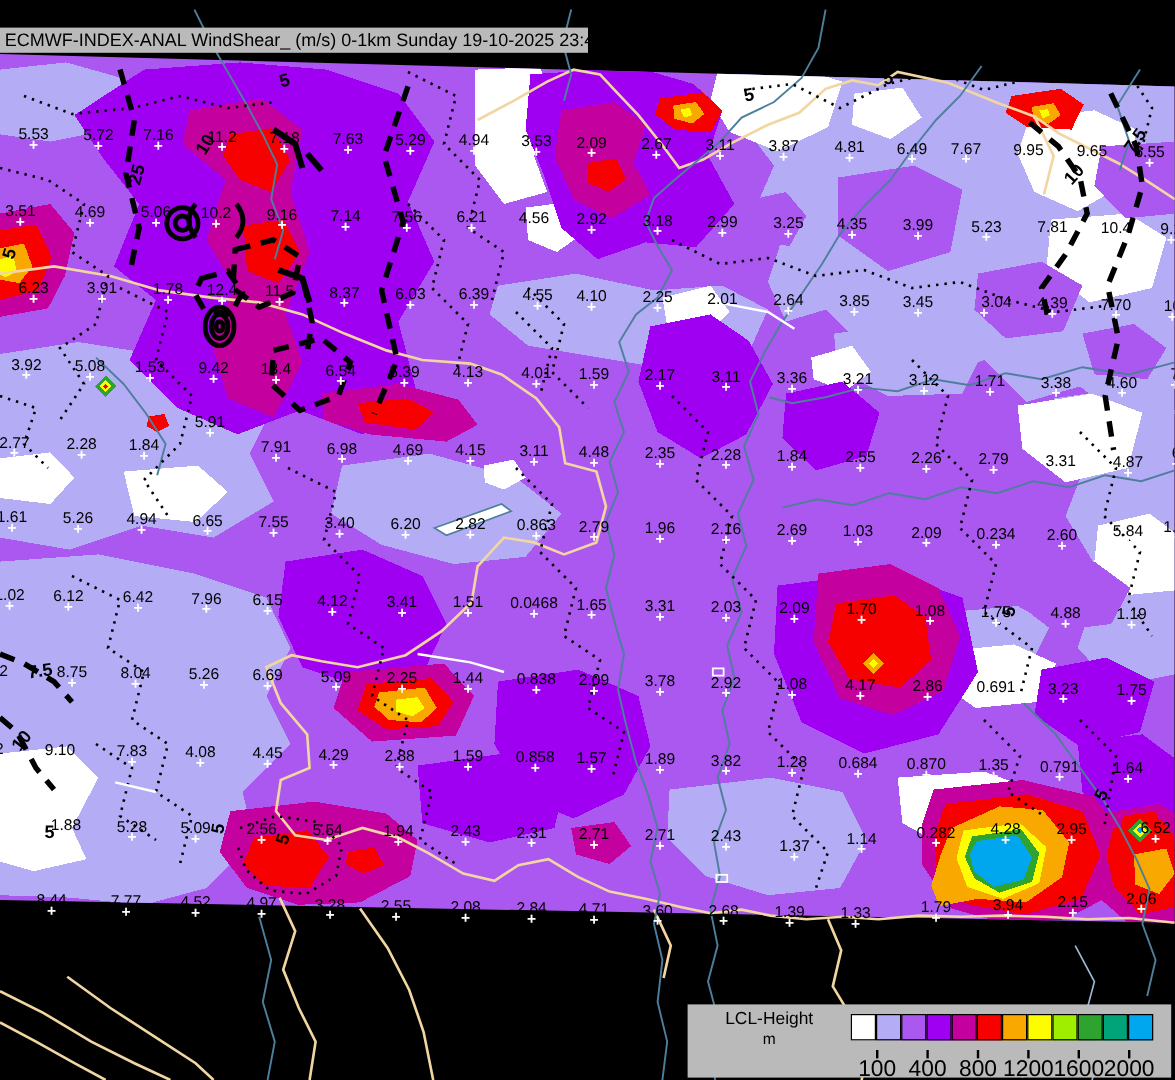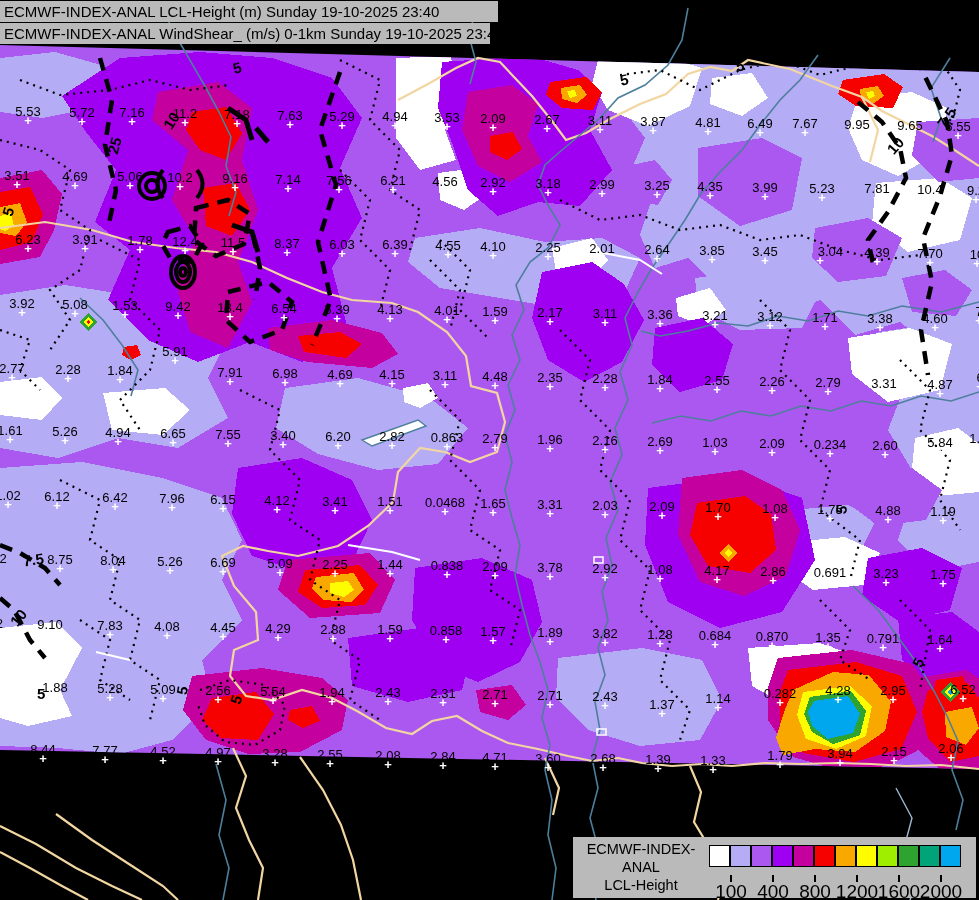--- a/index.html
+++ b/index.html
@@ -462,26 +462,24 @@
       <div class="cl" style="left: 4px; top: 203px; transform: rotate(-72deg);">5</div>
       <div class="cl" style="left: 23px; top: 551px; transform: rotate(-8deg);">7.5</div>
       <div class="cl" style="left: 10px; top: 609px; transform: rotate(-52deg);">10</div>
       <div class="cl" style="left: 37px; top: 685px; transform: rotate(0deg);">5</div>
       <div class="cl" style="left: 178px; top: 682px; transform: rotate(-80deg);">5</div>
       <div class="cl" style="left: 232px; top: 691px; transform: rotate(-72deg);">5</div>
       <div class="cl" style="left: 837px; top: 501px; transform: rotate(-78deg);">5</div>
       <div class="cl" style="left: 914px; top: 654px; transform: rotate(-62deg);">5</div>
     </div>
 
-  <div class="tbar" id="tbar1">ECMWF-INDEX-ANAL LCL-Height (m) Sunday 19-10-2025 23:40</div>
   <div class="tbar" id="tbar2">ECMWF-INDEX-ANAL WindShear_ (m/s) 0-1km Sunday 19-10-2025 23:40</div>
 
   <div id="legend">
     <div id="legtitle">
-      <div class="l1">ECMWF-INDEX-ANAL</div>
       <div class="l2">LCL-Height</div>
       <div class="l3">m</div>
     </div>
     <div id="swatches">
         <div class="sw" style="left: 0px; background: rgb(255, 255, 255);"></div>
         <div class="sw" style="left: 21px; background: rgb(181, 172, 246);"></div>
         <div class="sw" style="left: 42px; background: rgb(171, 88, 240);"></div>
         <div class="sw" style="left: 63px; background: rgb(159, 0, 242);"></div>
         <div class="sw" style="left: 84px; background: rgb(196, 0, 158);"></div>
         <div class="sw" style="left: 105px; background: rgb(246, 0, 0);"></div>

